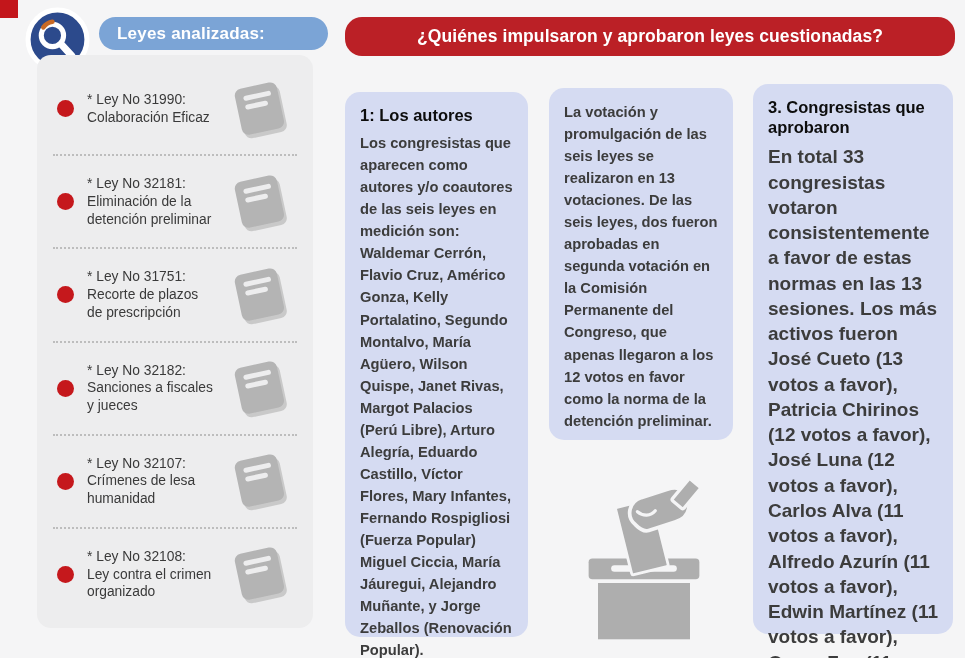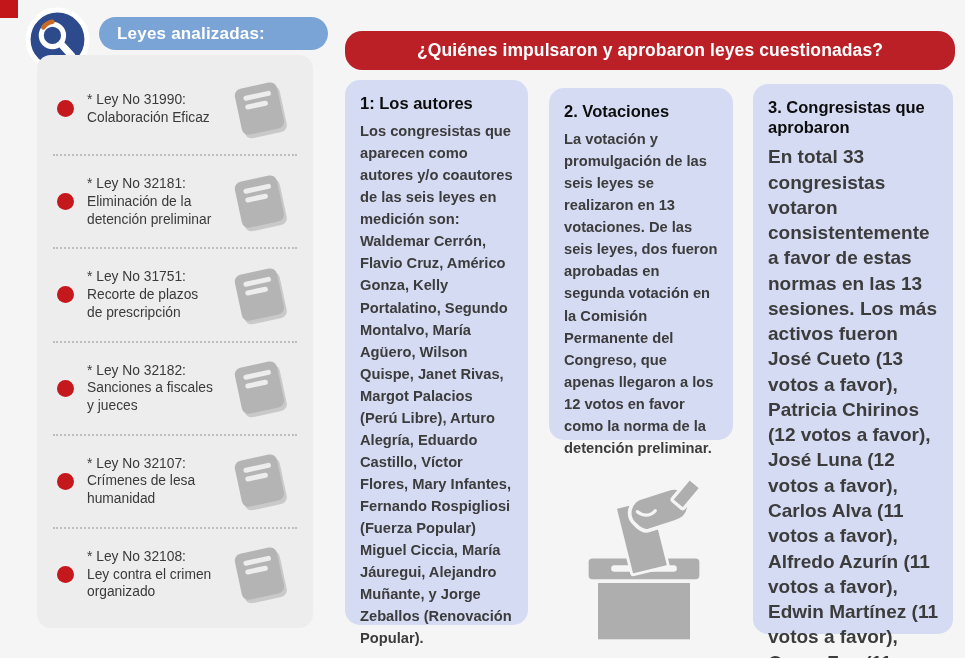--- a/index.html
+++ b/index.html
@@ -34,34 +34,34 @@
   }
   .law-row{flex:1;display:flex;align-items:center;}
   .law-sep{border-top:2px dotted #bdbdbd;height:0;margin:0 2px;}
   .dot{width:17px;height:17px;border-radius:50%;background:#c5181c;flex-shrink:0;margin:0 13px 0 6px;}
   .law-text{width:126px;font-size:13.8px;line-height:1.28;color:#3a3a3a;}
   .law-label{display:block;}
   .book{width:74px;height:66px;margin-left:auto;margin-right:2px;flex-shrink:0;}
 
   
   .banner{
-    left:345px;top:31px;width:610px;height:39px;
+    left:345px;top:17px;width:610px;height:39px;
     background:#bb2026;border-radius:17px;
     display:flex;align-items:center;justify-content:center;
     color:#fff;font-weight:bold;font-size:17.5px;letter-spacing:.1px;
   }
 
   
   .col{
     background:#d5dbf2;border-radius:15px;
     padding:13px 15px;box-sizing:border-box;
   }
   .col h3{margin:0 0 7px;font-size:16.5px;color:#0d0d0d;line-height:1.22;}
   .col p{margin:0;font-size:14.7px;line-height:1.5;color:#3c3c3c;font-weight:bold;}
-  .col1{left:345px;top:80px;width:183px;height:545px;}
+  .col1{left:345px;top:92px;width:183px;height:545px;}
   .col2{left:549px;top:88px;width:184px;height:352px;}
   .col3{left:753px;top:84px;width:200px;height:550px;}
   .col3 p{font-size:19px;line-height:1.33;}
 
   .ballot{left:583px;top:472px;width:122px;height:176px;}
 </style>
 </head>
 <body>
 
 <div class="abs corner-square"></div>
@@ -185,21 +185,20 @@
 <div class="abs banner">
   <span>¿Quiénes impulsaron y aprobaron leyes cuestionadas?</span>
 </div>
 
 <div class="abs col col1">
   <h3>1: Los autores</h3>
   <p>Los congresistas que aparecen como autores y/o coautores de las seis leyes en medición son: Waldemar Cerrón, Flavio Cruz, Américo Gonza, Kelly Portalatino, Segundo Montalvo, María Agüero, Wilson Quispe, Janet Rivas, Margot Palacios (Perú Libre), Arturo Alegría, Eduardo Castillo, Víctor Flores, Mary Infantes, Fernando Rospigliosi (Fuerza Popular) Miguel Ciccia, María Jáuregui, Alejandro Muñante, y Jorge Zeballos (Renovación Popular).</p>
 </div>
 
 <div class="abs col col2">
-  <h3>2. Votaciones</h3>
   <p>La votación y promulgación de las seis leyes se realizaron en 13 votaciones. De las seis leyes, dos fueron aprobadas en segunda votación en la Comisión Permanente del Congreso, que apenas llegaron a los 12 votos en favor como la norma de la detención preliminar.</p>
 </div>
 
 <div class="abs col col3">
   <h3>3. Congresistas que aprobaron</h3>
   <p>En total 33 congresistas votaron consistentemente a favor de estas normas en las 13 sesiones. Los más activos fueron José Cueto (13 votos a favor), Patricia Chirinos (12 votos a favor), José Luna (12 votos a favor), Carlos Alva (11 votos a favor), Alfredo Azurín (11 votos a favor), Edwin Martínez (11 votos a favor), Oscar Zea (11 votos a favor), José Elías (10 votos a favor), Américo Gonza (10 votos a favor), Javier Padilla (10 votos a favor), Raúl Picón (10 votos a favor), José Jeri (10 votos a favor), Miguel Ciccia (9 votos a favor), María Córdova (9 votos a favor), Raúl Doroteo (9 votos a favor) y Edgar Tello (9 votos a favor).</p>
 </div>
 
 <svg class="abs ballot" viewBox="0 0 130 175" aria-hidden="true">
 

